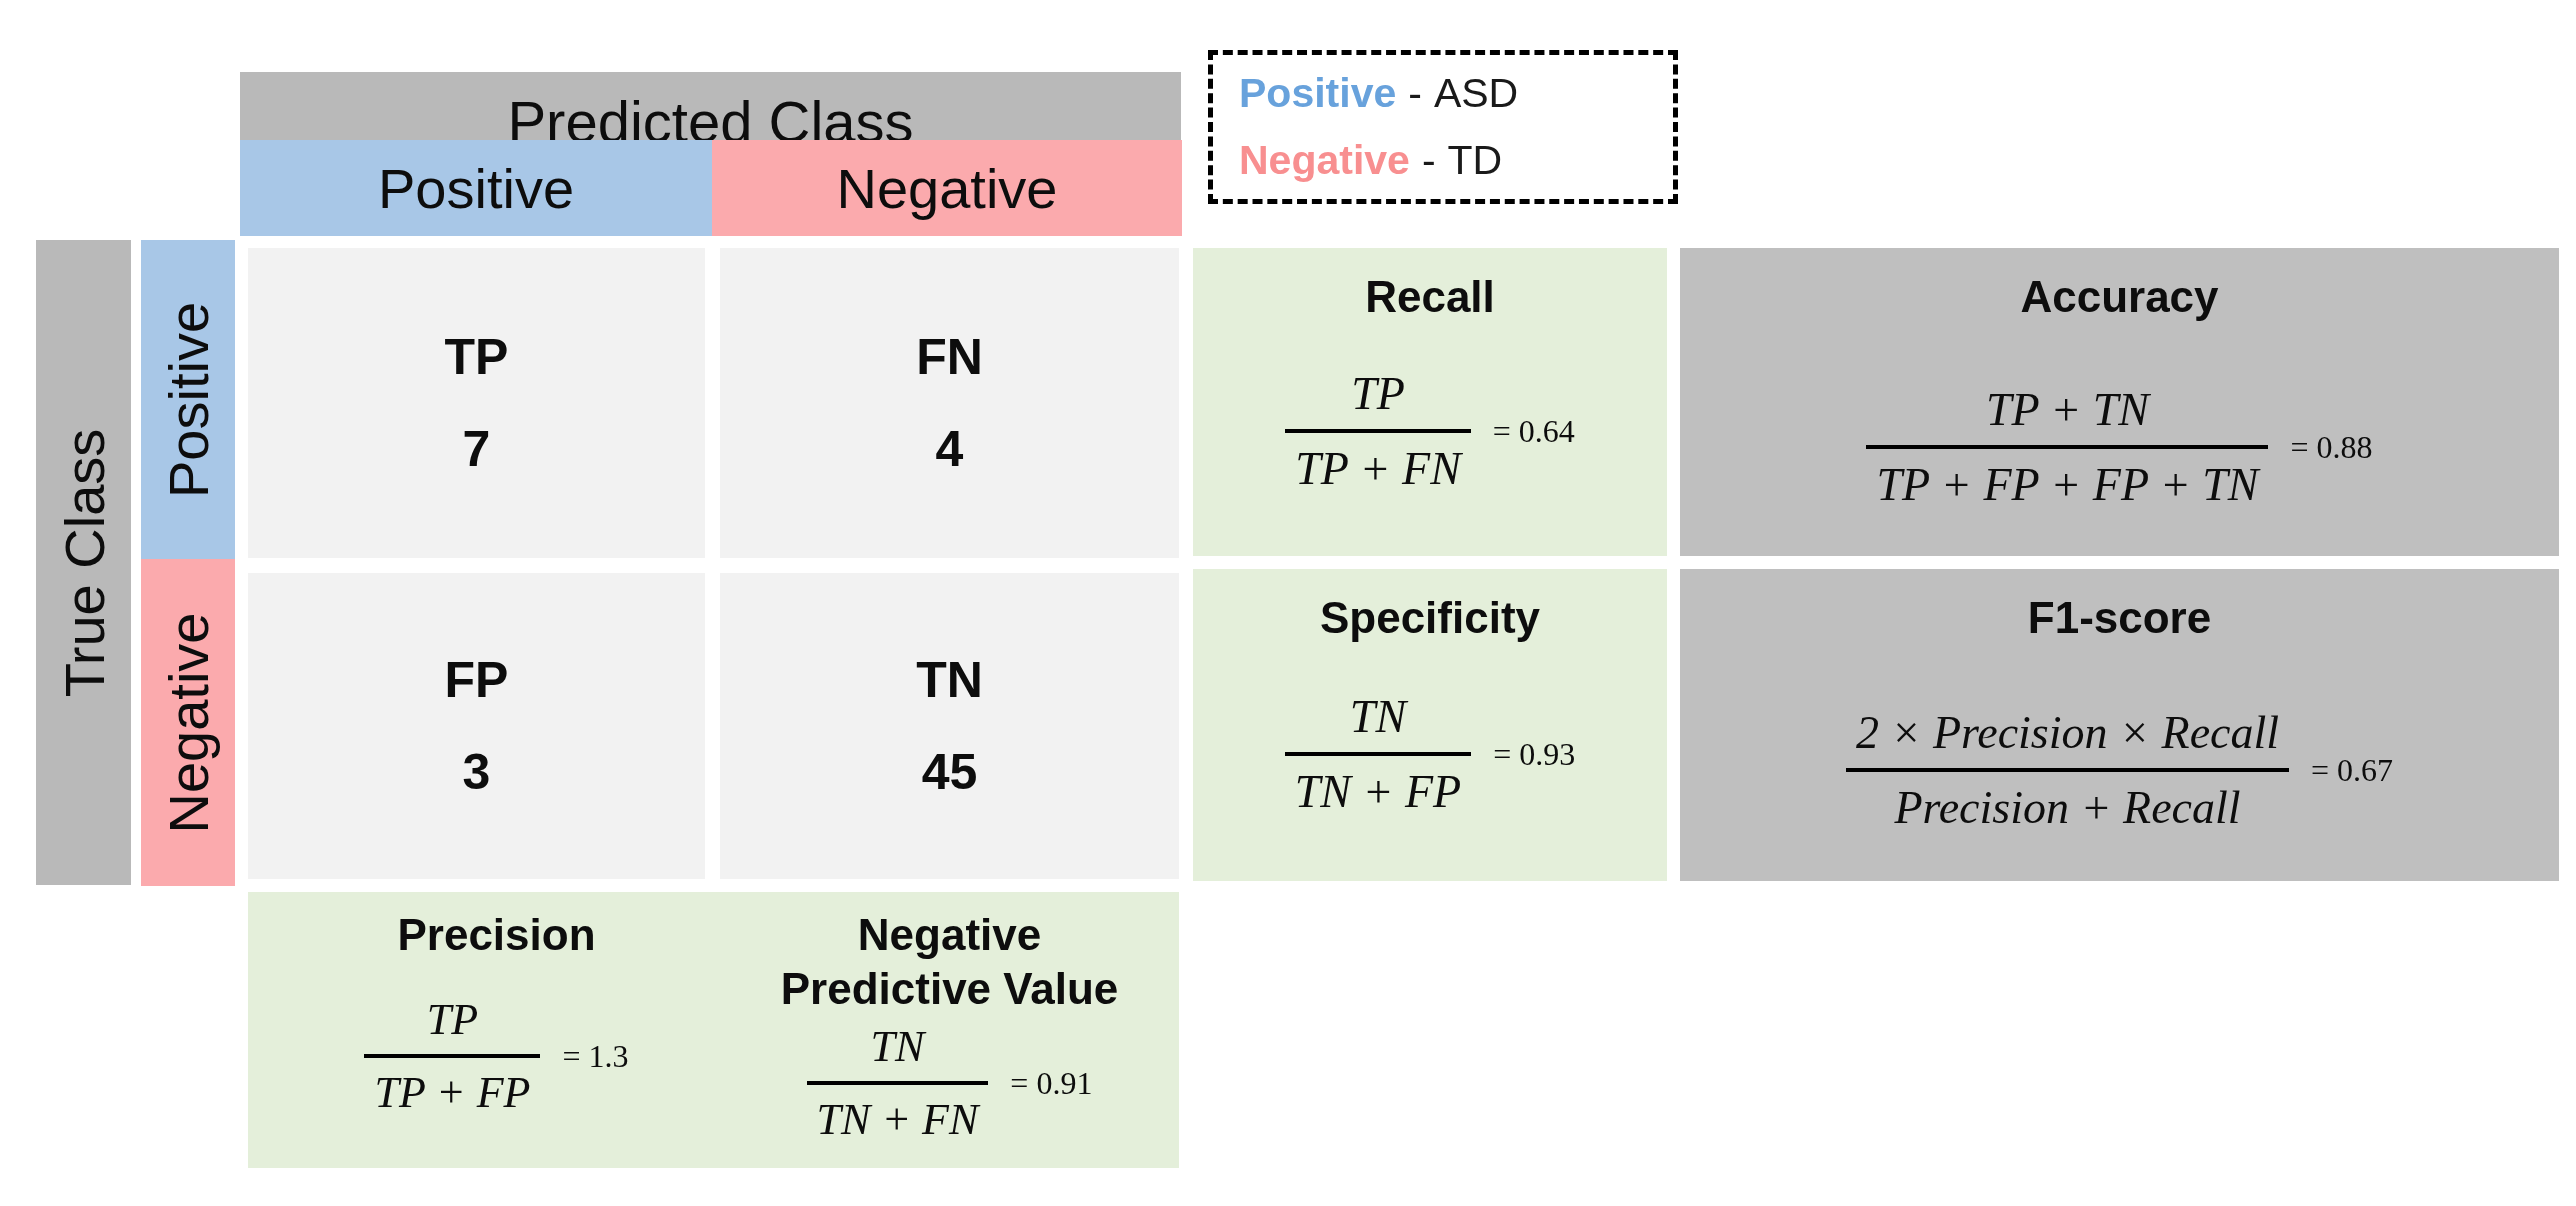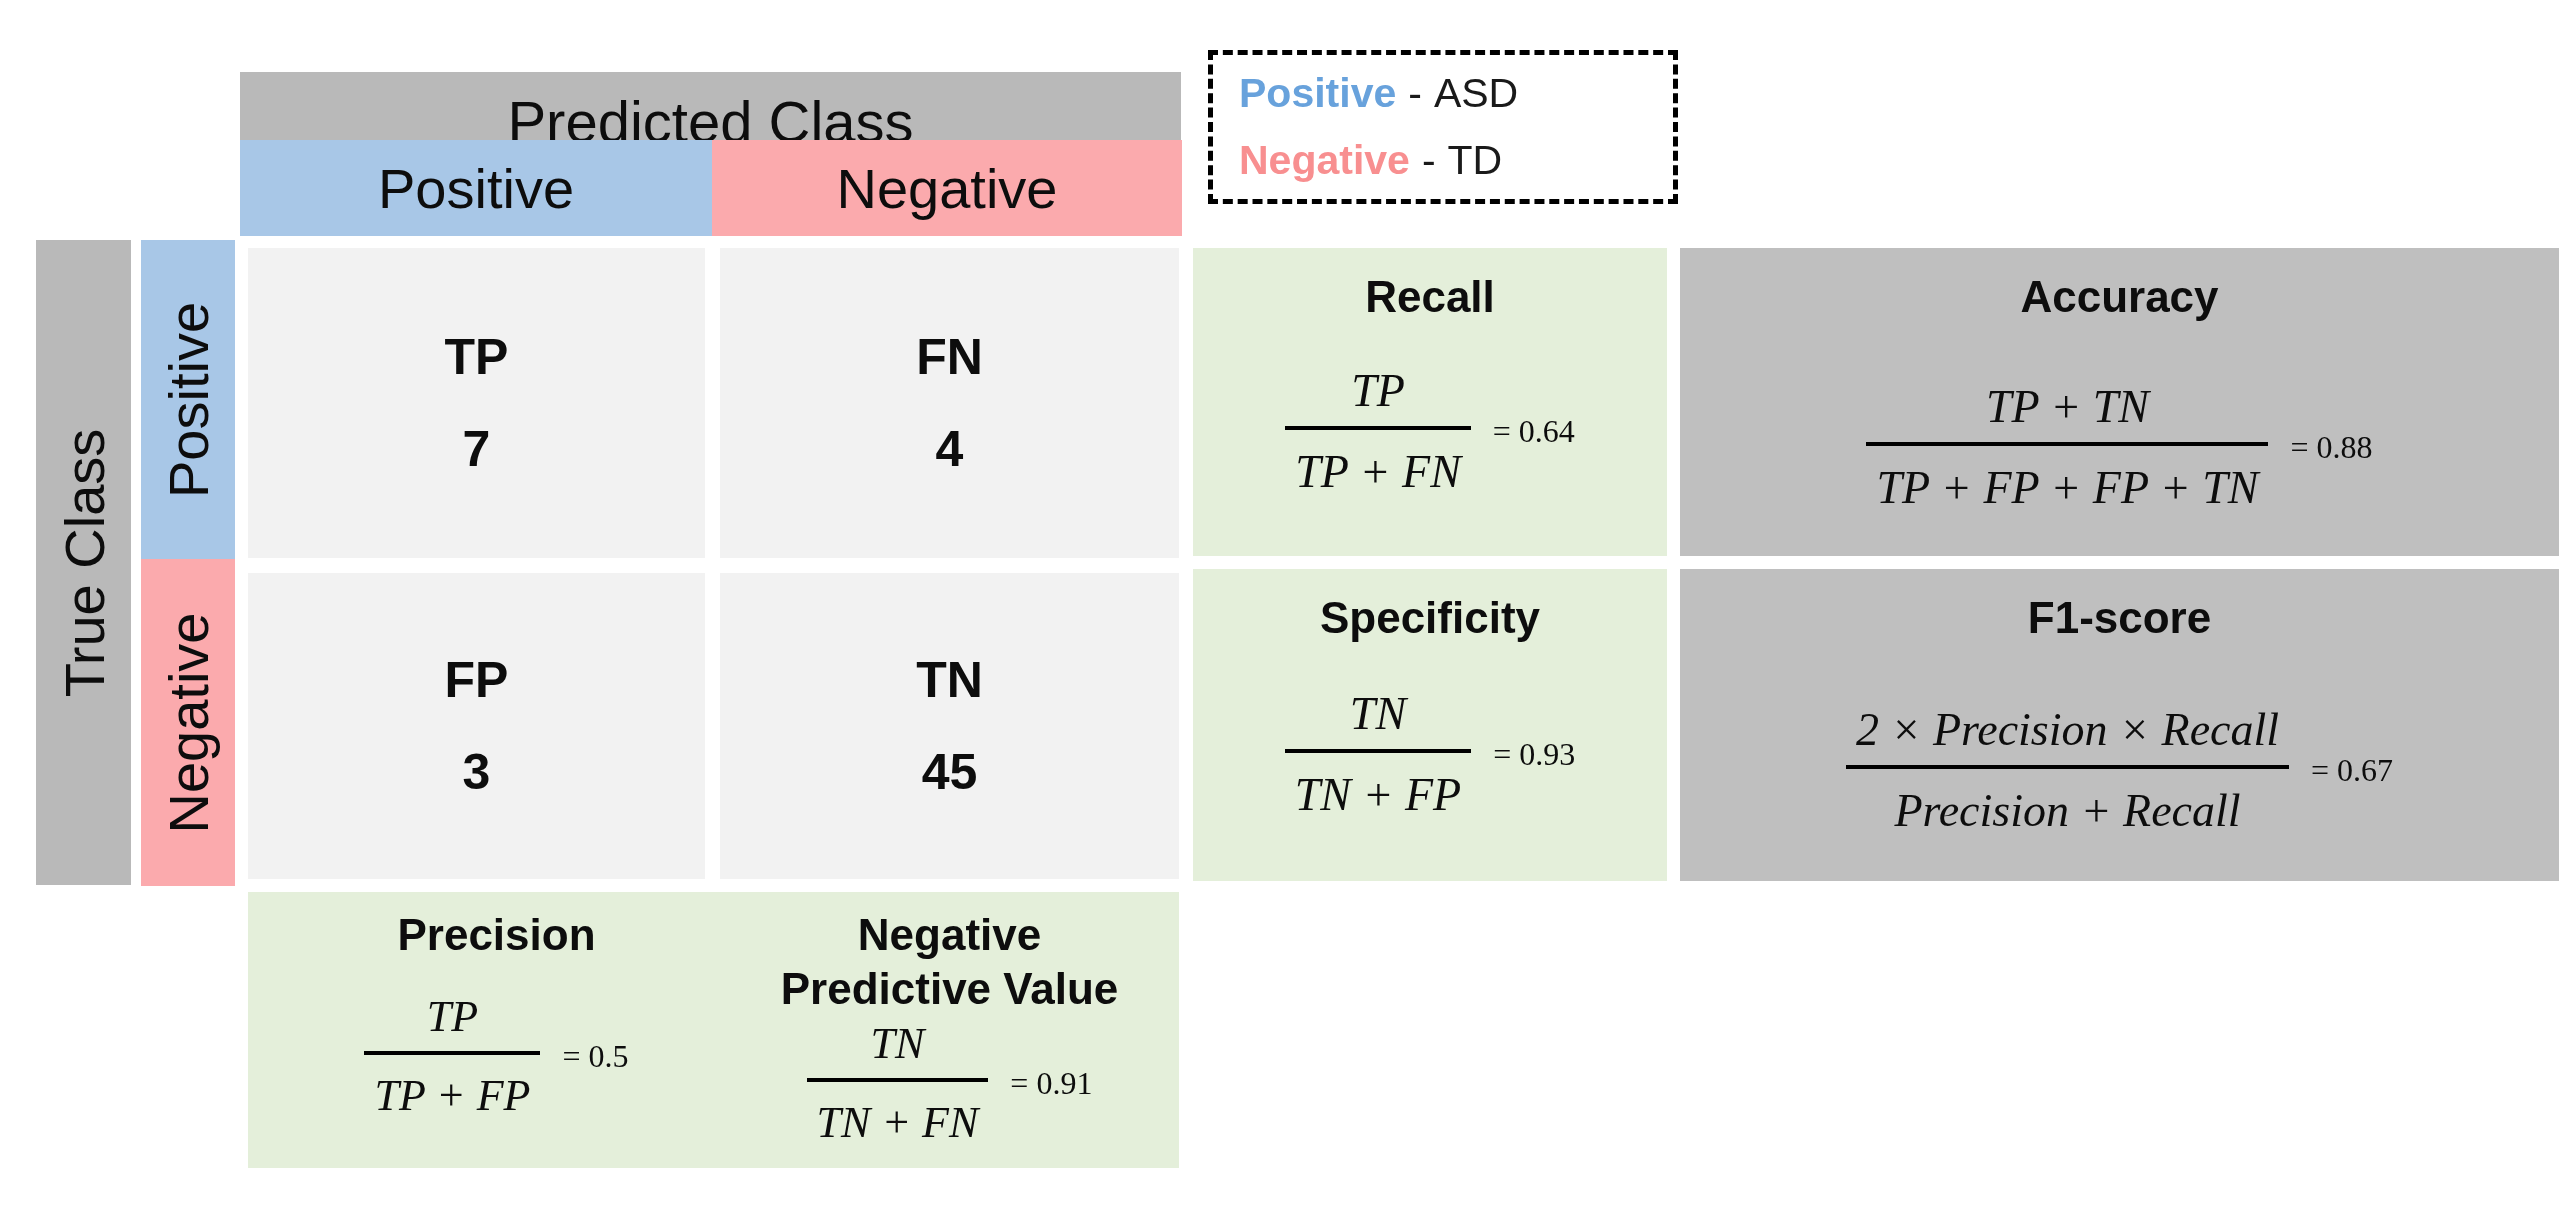--- a/index.html
+++ b/index.html
@@ -94,21 +94,21 @@
   .fwrap { flex: 1; display: flex; align-items: center; justify-content: center; }
   .formula {
     display: flex; align-items: center; justify-content: center;
     font-family: "Liberation Serif", serif;
     font-style: italic;
     font-size: 46px;
     white-space: nowrap;
   }
   .frac { display: inline-flex; flex-direction: column; text-align: center; }
   .frac .num { padding: 0 10px 9px 10px; border-bottom: 4px solid #000; }
-  .frac .den { padding: 15px 10px 0 10px; }
+  .frac .den { padding: 9px 10px 0 10px; }
   .eq { font-style: normal; font-size: 32px; margin-left: 22px; }
 
   [data-name="metric-recall"]      { left: 1193px; top: 248px; width: 474px; height: 308px; }
   [data-name="metric-accuracy"]    { left: 1680px; top: 248px; width: 879px; height: 308px; }
   [data-name="metric-specificity"] { left: 1193px; top: 569px; width: 474px; height: 312px; }
   [data-name="metric-f1"]          { left: 1680px; top: 569px; width: 879px; height: 312px; }
   [data-name="metric-precision"]   { left: 248px;  top: 892px; width: 497px; height: 276px; }
   [data-name="metric-npv"]         { left: 720px;  top: 892px; width: 459px; height: 276px; justify-content: center; }
   [data-name="metric-precision"] .formula, [data-name="metric-npv"] .formula { font-size: 44px; }
   [data-name="metric-precision"], [data-name="metric-npv"] { padding-top: 16px; }
@@ -211,21 +211,21 @@
   </div>
 
   <div class="abs metric green" data-name="metric-precision">
     <div class="mtitle" data-name="metric-precision-title">Precision</div>
     <div class="fwrap">
       <div class="formula" data-name="metric-precision-formula">
         <span class="frac">
           <span class="num" data-name="precision-numerator">TP</span>
           <span class="den" data-name="precision-denominator">TP + FP</span>
         </span>
-        <span class="eq" data-name="precision-value">= 0.5</span>
+        <span class="eq" data-name="precision-value">= 1.3</span>
       </div>
     </div>
   </div>
 
   <div class="abs metric green" data-name="metric-npv">
     <div class="mtitle wrap" data-name="metric-npv-title">Negative Predictive Value</div>
     <div class="fwrap">
       <div class="formula" data-name="metric-npv-formula">
         <span class="frac">
           <span class="num" data-name="npv-numerator">TN</span>

